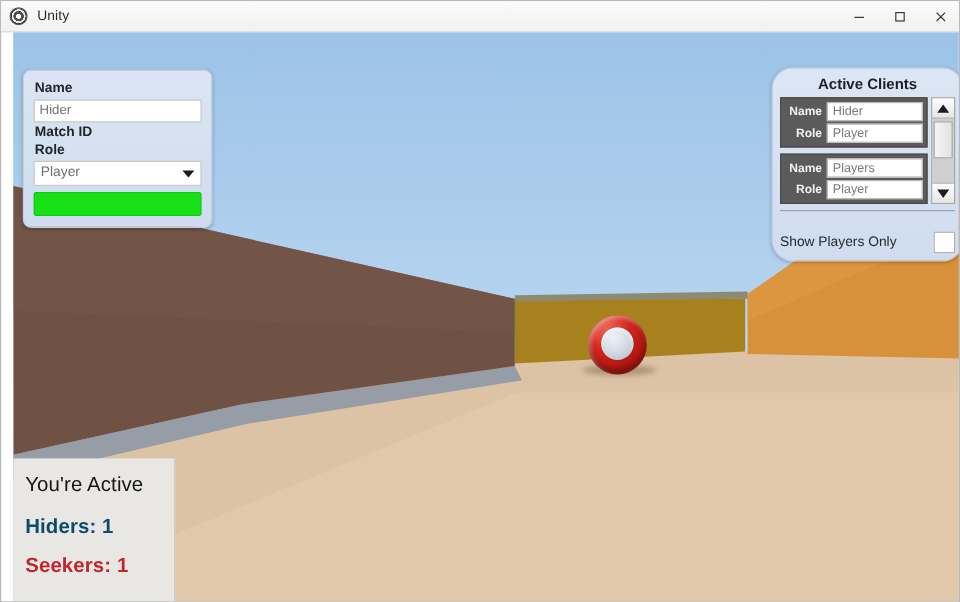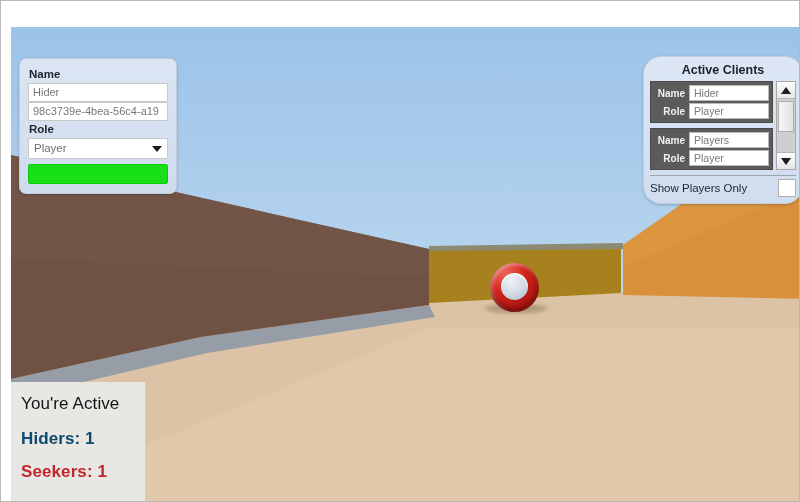--- a/index.html
+++ b/index.html
@@ -78,37 +78,59 @@
   #clients-scroll{ width:20px; flex:0 0 auto; background:#d4d4d4; border:1px solid #a8a8a8;
                    display:flex; flex-direction:column; }
   .sb-btn{ height:17px; background:linear-gradient(#fdfdfd,#e6e6e6);
            border-bottom:1px solid #b4b4b4; display:flex; align-items:center; justify-content:center; }
   .sb-btn.down{ border-bottom:none; border-top:1px solid #b4b4b4; }
   .sb-arrow-up{ width:0;height:0;border-left:5px solid transparent;border-right:5px solid transparent;border-bottom:7px solid #1c1c1c; }
   .sb-arrow-dn{ width:0;height:0;border-left:5px solid transparent;border-right:5px solid transparent;border-top:7px solid #1c1c1c; }
   #sb-track{ flex:1 1 auto; position:relative; background:#cfcfcf; }
   #sb-thumb{ position:absolute; left:1px; right:1px; top:2px; height:58%;
              background:linear-gradient(90deg,#f6f6f6,#e2e2e2); border:1px solid #aeaeae; }
-  #clients-footer{ margin-top:5px; border-top:1px solid #9aa4b2; padding-top:3px;
+  #clients-footer{ margin-top:5px; border-top:1px solid #9aa4b2; padding-top:17px;
                    display:flex; align-items:center; }
   #footer-label{ font-size:11.5px; color:#232931; flex:1 1 auto; }
   #footer-check{ width:18px; height:18px; background:#fff; border:1px solid #b0b0b0; flex:0 0 auto; }
 
   
   #hud{ position:absolute; left:0px; top:355px; width:135px; height:147px;
         background:#e9e7e4; border-right:1px solid #cfcdca; padding:12px 10px 0 10px; }
   .hud-line{ font-size:17px; color:#161616; margin-bottom:15px; letter-spacing:.1px; }
   #hud-hiders{ color:#0c4a6e; font-weight:bold; margin-bottom:13px; }
   #hud-seekers{ color:#c0272d; font-weight:bold; margin-bottom:0; }
 </style>
 </head>
 <body>
 
 <div id="app">
 
+  <div id="titlebar">
+    <div id="win-icon"></div>
+    <div id="win-title">Unity</div>
+    <div id="win-buttons">
+      <div class="wbtn">
+        <svg width="12" height="12" viewBox="0 0 12 12">
+            <line x1="2" y1="6.5" x2="10" y2="6.5" stroke="#3a3a3a" stroke-width="1"></line>
+          </svg>
+      </div>
+      <div class="wbtn">
+        <svg width="12" height="12" viewBox="0 0 12 12">
+            <rect x="2.5" y="2.5" width="7" height="7" fill="none" stroke="#3a3a3a" stroke-width="1"></rect>
+          </svg>
+      </div>
+      <div class="wbtn">
+        <svg width="12" height="12" viewBox="0 0 12 12">
+            <line x1="2.5" y1="2.5" x2="9.5" y2="9.5" stroke="#3a3a3a" stroke-width="1.1"></line>
+            <line x1="9.5" y1="2.5" x2="2.5" y2="9.5" stroke="#3a3a3a" stroke-width="1.1"></line>
+          </svg>
+      </div>
+    </div>
+  </div>
 
   <div id="scene">
 
     <svg class="poly" viewBox="0 0 798 474" preserveAspectRatio="none">
 
       <polygon points="418,222 610,222 610,278 418,278" fill="#a8811f"></polygon>
 
       <polygon points="0,474 798,474 798,268 610,266 418,276 190,310 0,352" fill="#ddc3a5"></polygon>
       <polygon points="0,474 798,474 798,300 420,300" fill="#e3cbad" opacity=".65"></polygon>
 
@@ -126,21 +148,21 @@
     <div id="ring-shadow"></div>
     <div id="ring-wrap">
       <div id="ring-outer"></div>
       <div id="ring-inner"></div>
     </div>
 
     <div id="left-panel">
       <div class="fld-label">Name</div>
       <div class="fld-input">Hider</div>
 
-      <div class="fld-input">98c3739e-4bea-56c4-a19</div>
+      <div class="fld-label">Match ID</div>
 
       <div class="fld-label">Role</div>
       <div class="fld-select">
         <span>Player</span>
         <span class="caret"></span>
       </div>
 
       <div id="connect-bar"></div>
     </div>
 

